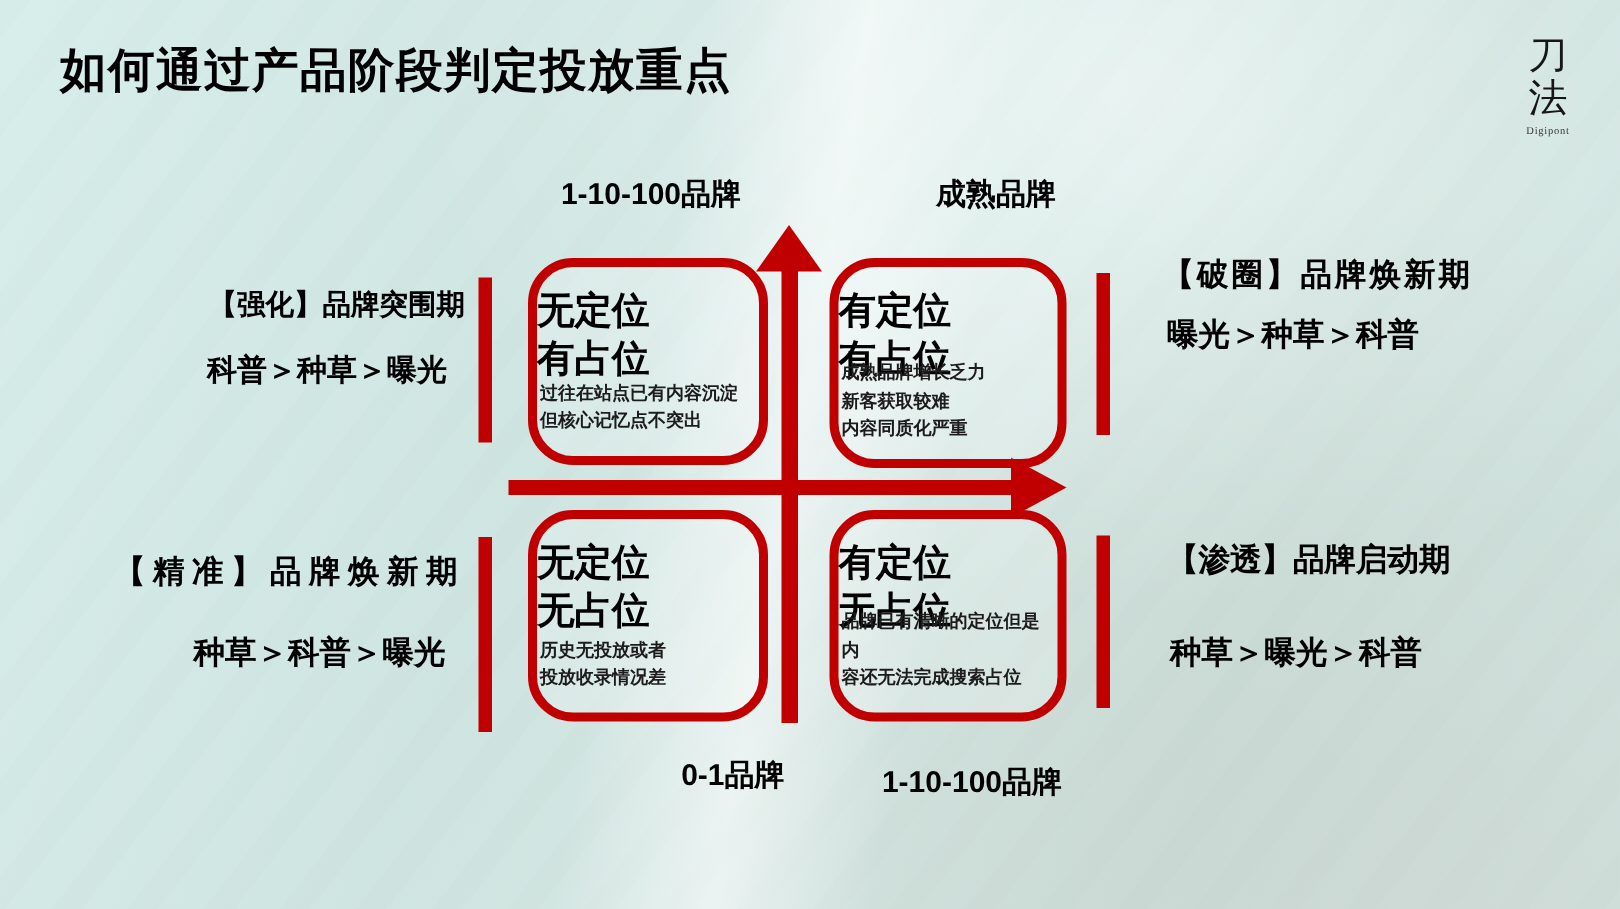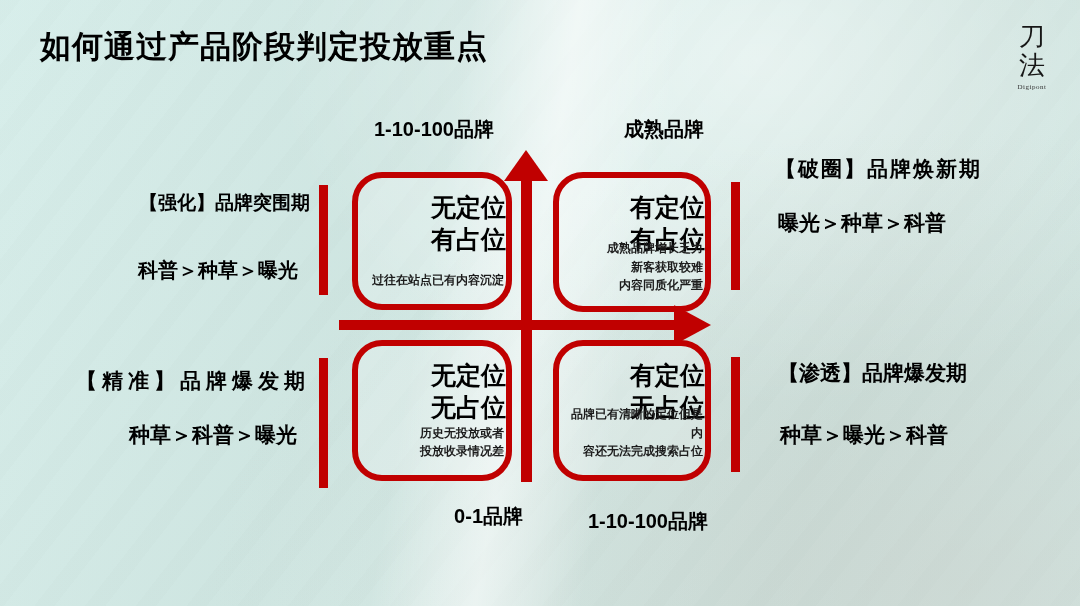--- a/index.html
+++ b/index.html
@@ -61,43 +61,43 @@
     position: absolute; left: 674px; top: 305px; width: 0; height: 0;
     border-top: 20px solid transparent; border-bottom: 20px solid transparent;
     border-left: 37px solid var(--accent);
   }
 
   
   .q-box {
     position: absolute; width: 160px; height: 140px;
     border: 6px solid var(--accent); border-radius: 30px;
     background: rgba(255,255,255,.22);
-    text-align: right;
+    text-align: left;
   }
   .q-box.qtl { left: 352px; top: 172px; height: 138px; }
   .q-box.qtr { left: 553px; top: 172px; width: 158px; }
   .q-box.qbl { left: 352px; top: 340px; height: 141px; }
   .q-box.qbr { left: 553px; top: 340px; width: 158px; height: 141px; }
   .q-title { margin-top: 13px; font-size: 25px; font-weight: bold; line-height: 1.28; color: #000; }
   .q-desc { position: absolute; left: 2px; right: 2px; bottom: 14px; font-size: 12px; font-weight: bold; line-height: 1.55; color: #1c1c1c; }
   .qtr .q-desc { bottom: 11px; }
 
   
   .side-bar { position: absolute; width: 9px; background: var(--accent); }
   .side-bar.lt { left: 319px; top: 185px; height: 110px; }
   .side-bar.lb { left: 319px; top: 358px; height: 130px; }
   .side-bar.rt { left: 731px; top: 182px; height: 108px; }
   .side-bar.rb { left: 731px; top: 357px; height: 115px; }
 
   .side-line { position: absolute; white-space: nowrap; font-weight: bold; color: #000; }
   .lt1 { right: 770px; top: 190px; font-size: 19px; }
-  .lt2 { right: 782px; top: 233px; font-size: 20px; margin-top: 24px; }
+  .lt2 { right: 782px; top: 233px; font-size: 20px; }
   .lb1 { right: 770px; top: 367px; font-size: 21px; letter-spacing: 5px; }
   .lb2 { right: 783px; top: 421px; font-size: 21px; }
-  .rt1 { left: 775px; top: 155px; font-size: 21px; letter-spacing: 2px; }
+  .rt1 { left: 775px; top: 169px; font-size: 21px; letter-spacing: 2px; }
   .rt2 { left: 778px; top: 209px; font-size: 21px; }
   .rb1 { left: 778px; top: 359px; font-size: 21px; }
   .rb2 { left: 780px; top: 421px; font-size: 21px; }
 </style>
 </head>
 <body>
 
 <div class="slide">
   <div class="bg-sheen s1"></div>
   <div class="bg-sheen s3"></div>
@@ -121,20 +121,21 @@
   <div class="h-axis-line"></div>
   <div class="h-axis-head"></div>
 
   <div class="q-box qtl">
     <div class="q-title">
       <div>无定位</div>
       <div>有占位</div>
     </div>
     <div class="q-desc">
       <div>过往在站点已有内容沉淀</div>
+      <div>但核心记忆点不突出</div>
     </div>
   </div>
 
   <div class="q-box qtr">
     <div class="q-title">
       <div>有定位</div>
       <div>有占位</div>
     </div>
     <div class="q-desc">
       <div>成熟品牌增长乏力</div>
@@ -166,21 +167,21 @@
   </div>
 
   <div class="side-bar lt"></div>
   <div class="side-bar lb"></div>
   <div class="side-bar rt"></div>
   <div class="side-bar rb"></div>
 
   <div class="side-line lt1">【强化】品牌突围期</div>
   <div class="side-line lt2">科普＞种草＞曝光</div>
 
-  <div class="side-line lb1">【精准】品牌爆发期</div>
+  <div class="side-line lb1">【精准】品牌焕新期</div>
   <div class="side-line lb2">种草＞科普＞曝光</div>
 
   <div class="side-line rt1">【破圈】品牌焕新期</div>
   <div class="side-line rt2">曝光＞种草＞科普</div>
 
-  <div class="side-line rb1">【渗透】品牌爆发期</div>
+  <div class="side-line rb1">【渗透】品牌启动期</div>
   <div class="side-line rb2">种草＞曝光＞科普</div>
 </div>
 
 </body></html>

